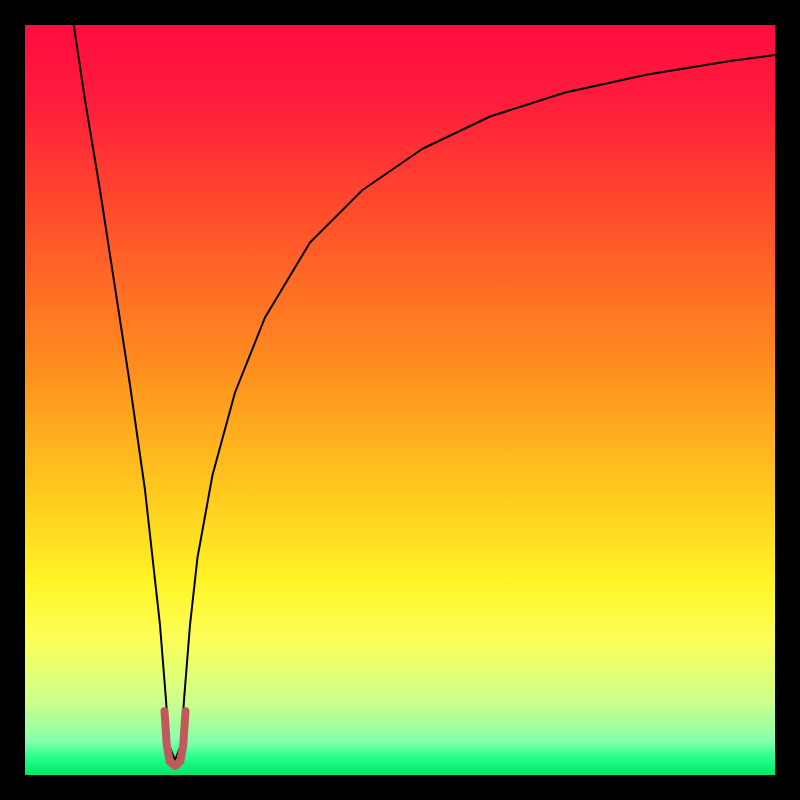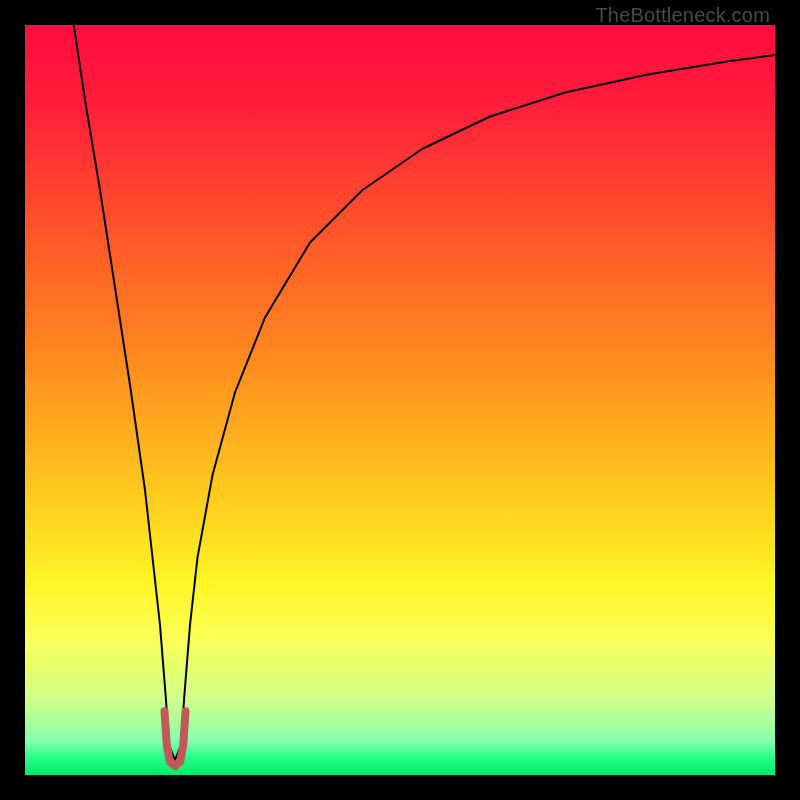--- a/index.html
+++ b/index.html
@@ -64,14 +64,13 @@
             <stop offset="100%" stop-color="#00e765"></stop>
           </linearGradient>
       </defs>
       <rect x="0" y="0" width="100" height="100" fill="url(#bg)"></rect>
     </svg>
     <svg class="curve" viewBox="0 0 100 100" preserveAspectRatio="none">
         <path d="M6.500 0.000 L8.000 10.000 L10.000 22.000 L12.000 35.000 L14.000 48.000 L16.000 62.000 L17.000 71.000 L18.000 80.000 L18.800 90.000 L19.200 96.000 L20.000 98.000 L20.800 96.000 L21.200 90.000 L22.000 80.000 L23.000 71.000 L25.000 60.000 L28.000 49.000 L32.000 39.000 L38.000 29.000 L45.000 22.000 L53.000 16.500 L62.000 12.200 L72.000 9.000 L83.000 6.600 L94.000 4.800 L100.000 4.000" fill="none" stroke="#000000" stroke-width="0.267" stroke-linecap="butt" stroke-linejoin="round" vector-effect="non-scaling-stroke" style="stroke-width: 2px;"></path>
         <path d="M18.600 91.500 L18.900 96.000 L19.300 98.200 L20.000 98.800 L20.700 98.200 L21.100 96.000 L21.400 91.500" fill="none" stroke="#c05a5a" stroke-width="1.067" stroke-linecap="round" stroke-linejoin="round" vector-effect="non-scaling-stroke" style="stroke-width: 8px;"></path>
       </svg>
   </div>
-  <div class="watermark">TheBottleneck.com</div>
 </div>
 
 </body></html>

